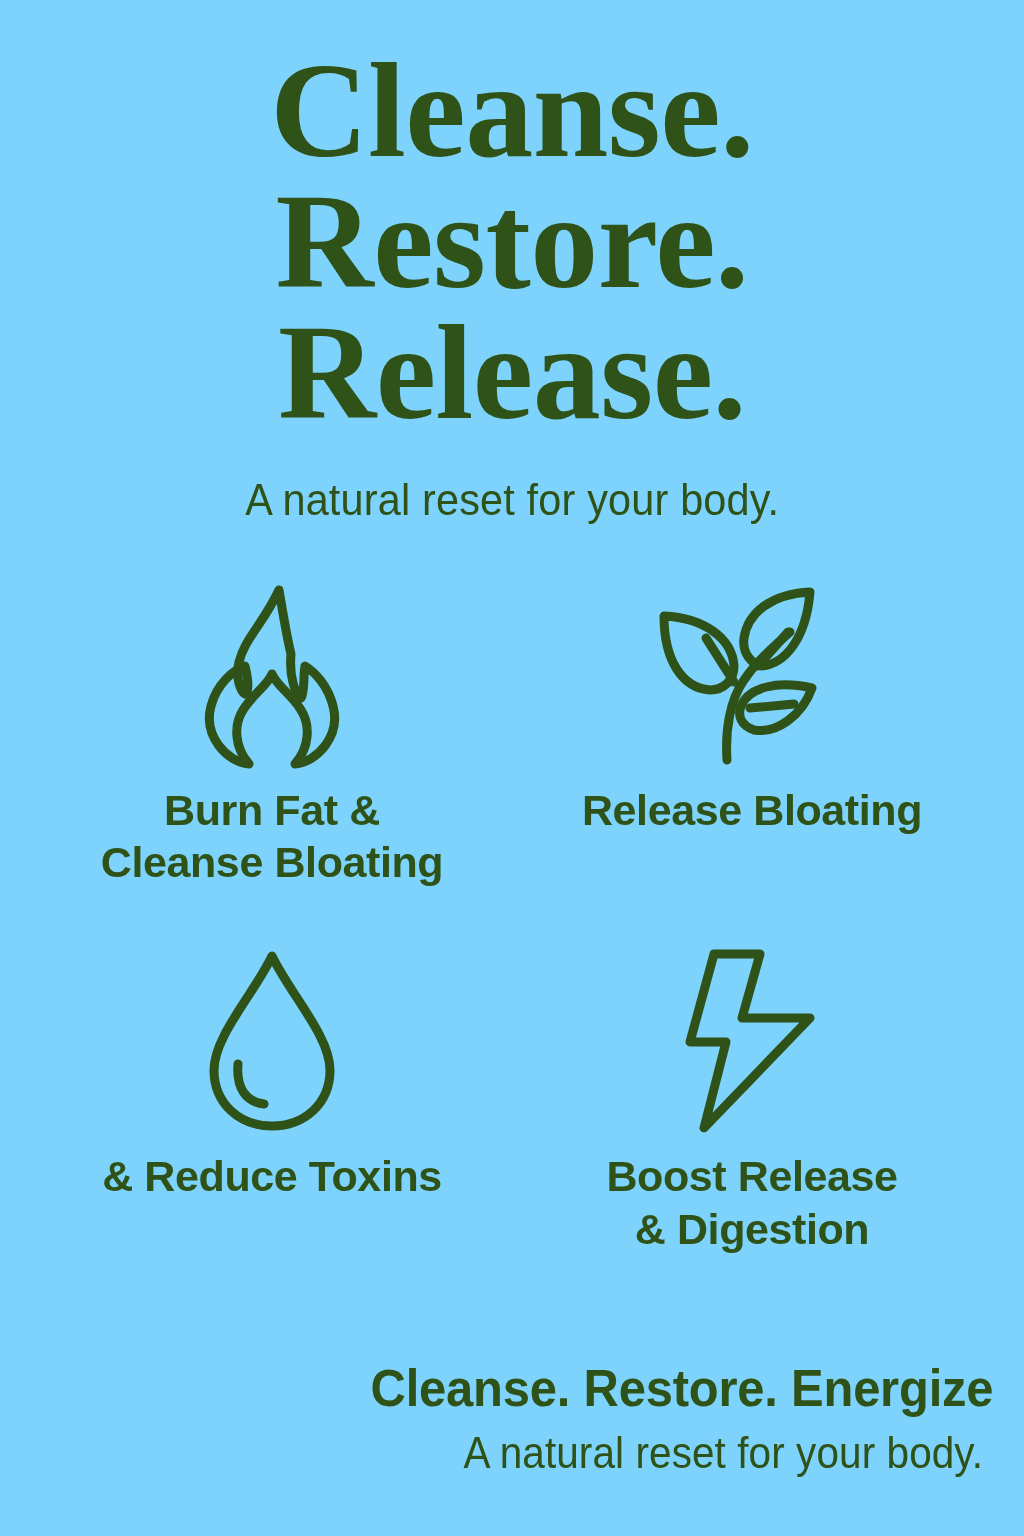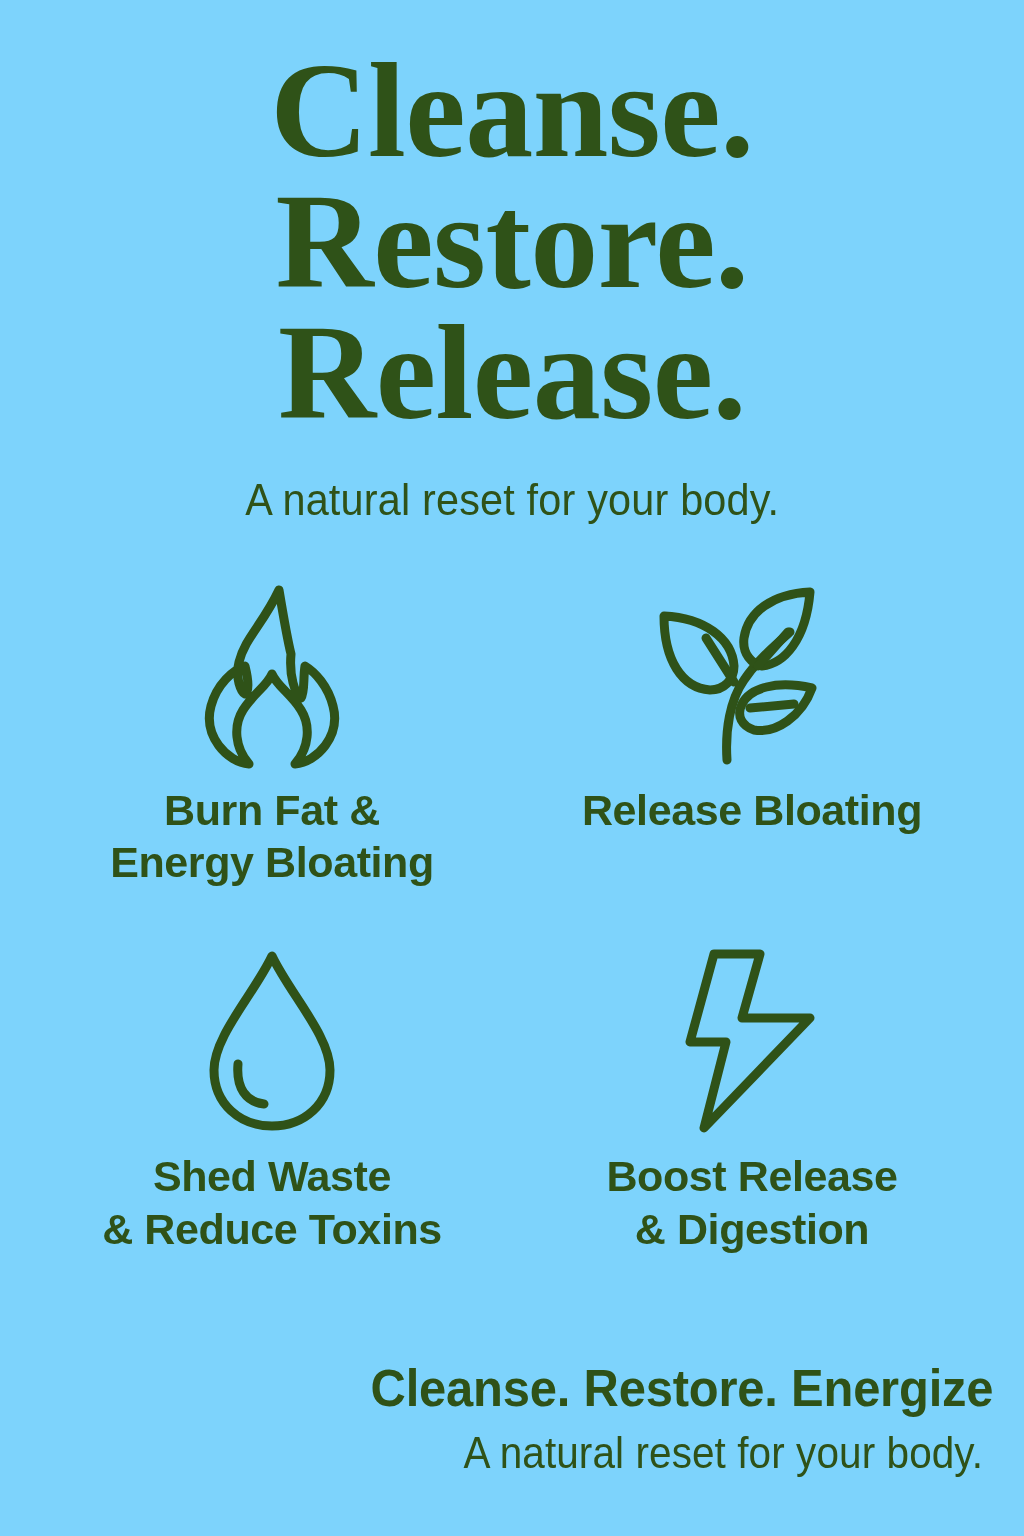--- a/index.html
+++ b/index.html
@@ -151,21 +151,21 @@
                      C 134 182, 158 156, 150 126
                      C 145 106, 132 92, 122 86
                      C 120 98, 122 112, 118 118
                      C 112 114, 106 96, 108 74
                      C 104 58, 100 34, 96 10 Z"></path>
           </g>
         </svg>
       </div>
       <div class="feature-label">
         <span class="lbl-line">Burn Fat &amp;</span>
-        <span class="lbl-line">Energy Bloating</span>
+        <span class="lbl-line">Cleanse Bloating</span>
       </div>
     </div>
 
     <div class="feature">
       <div class="feature-icon">
         <svg width="200" height="190" viewBox="0 0 200 190" fill="none" aria-hidden="true">
           <g stroke="#2F5218" stroke-width="9" stroke-linecap="round" stroke-linejoin="round" fill="none">
 
             <path d="M75 180 C 73 150, 78 120, 92 100 C 104 82, 120 68, 138 52"></path>
 
@@ -196,21 +196,20 @@
           <g stroke="#2F5218" stroke-width="9" stroke-linecap="round" stroke-linejoin="round" fill="none">
             <path d="M80 10 C 62 48, 22 90, 22 124
                      C 22 158, 48 180, 80 180
                      C 112 180, 138 158, 138 124
                      C 138 90, 98 48, 80 10 Z"></path>
             <path d="M46 118 C 44 142, 54 156, 72 158"></path>
           </g>
         </svg>
       </div>
       <div class="feature-label">
-        <span class="lbl-line">Shed Waste</span>
         <span class="lbl-line">&amp; Reduce Toxins</span>
       </div>
     </div>
 
     <div class="feature">
       <div class="feature-icon">
         <svg width="140" height="190" viewBox="0 0 140 190" fill="none" aria-hidden="true">
           <g stroke="#2F5218" stroke-width="9" stroke-linecap="round" stroke-linejoin="round" fill="none">
             <path d="M78 8 L 32 8 L 8 96 L 44 96 L 22 182 L 128 72 L 60 72 Z"></path>
           </g>

